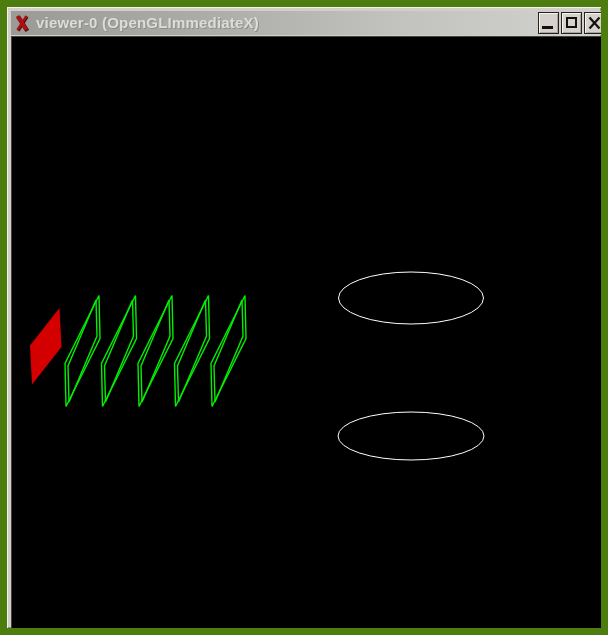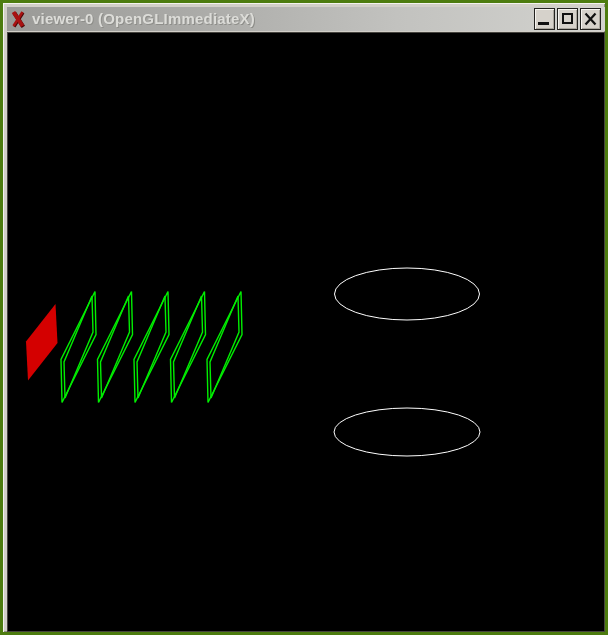--- a/index.html
+++ b/index.html
@@ -3,21 +3,21 @@
 <meta charset="utf-8">
 <style>
   html, body { margin: 0; padding: 0; background: #3a3a3a; }
   * { box-sizing: border-box; }
 
   .window {
     position: relative;
     width: 608px;
     height: 635px;
     background: #d2cfc8;
-    border: 3px solid #4d7c0f;
+    border: 7px solid #4d7c0f;
     box-shadow: inset 1px 1px 0 #f4f3ef, inset -1px -1px 0 #93918b;
     font-family: "Liberation Sans", sans-serif;
     overflow: hidden;
   }
 
   .titlebar {
     position: absolute;
     left: 4px; top: 4px;
     width: 600px; height: 24px;
     background: linear-gradient(to right, #9a9a97 0%, #aaaaa7 30%, #c2c2bf 65%, #d3d3cf 100%);

